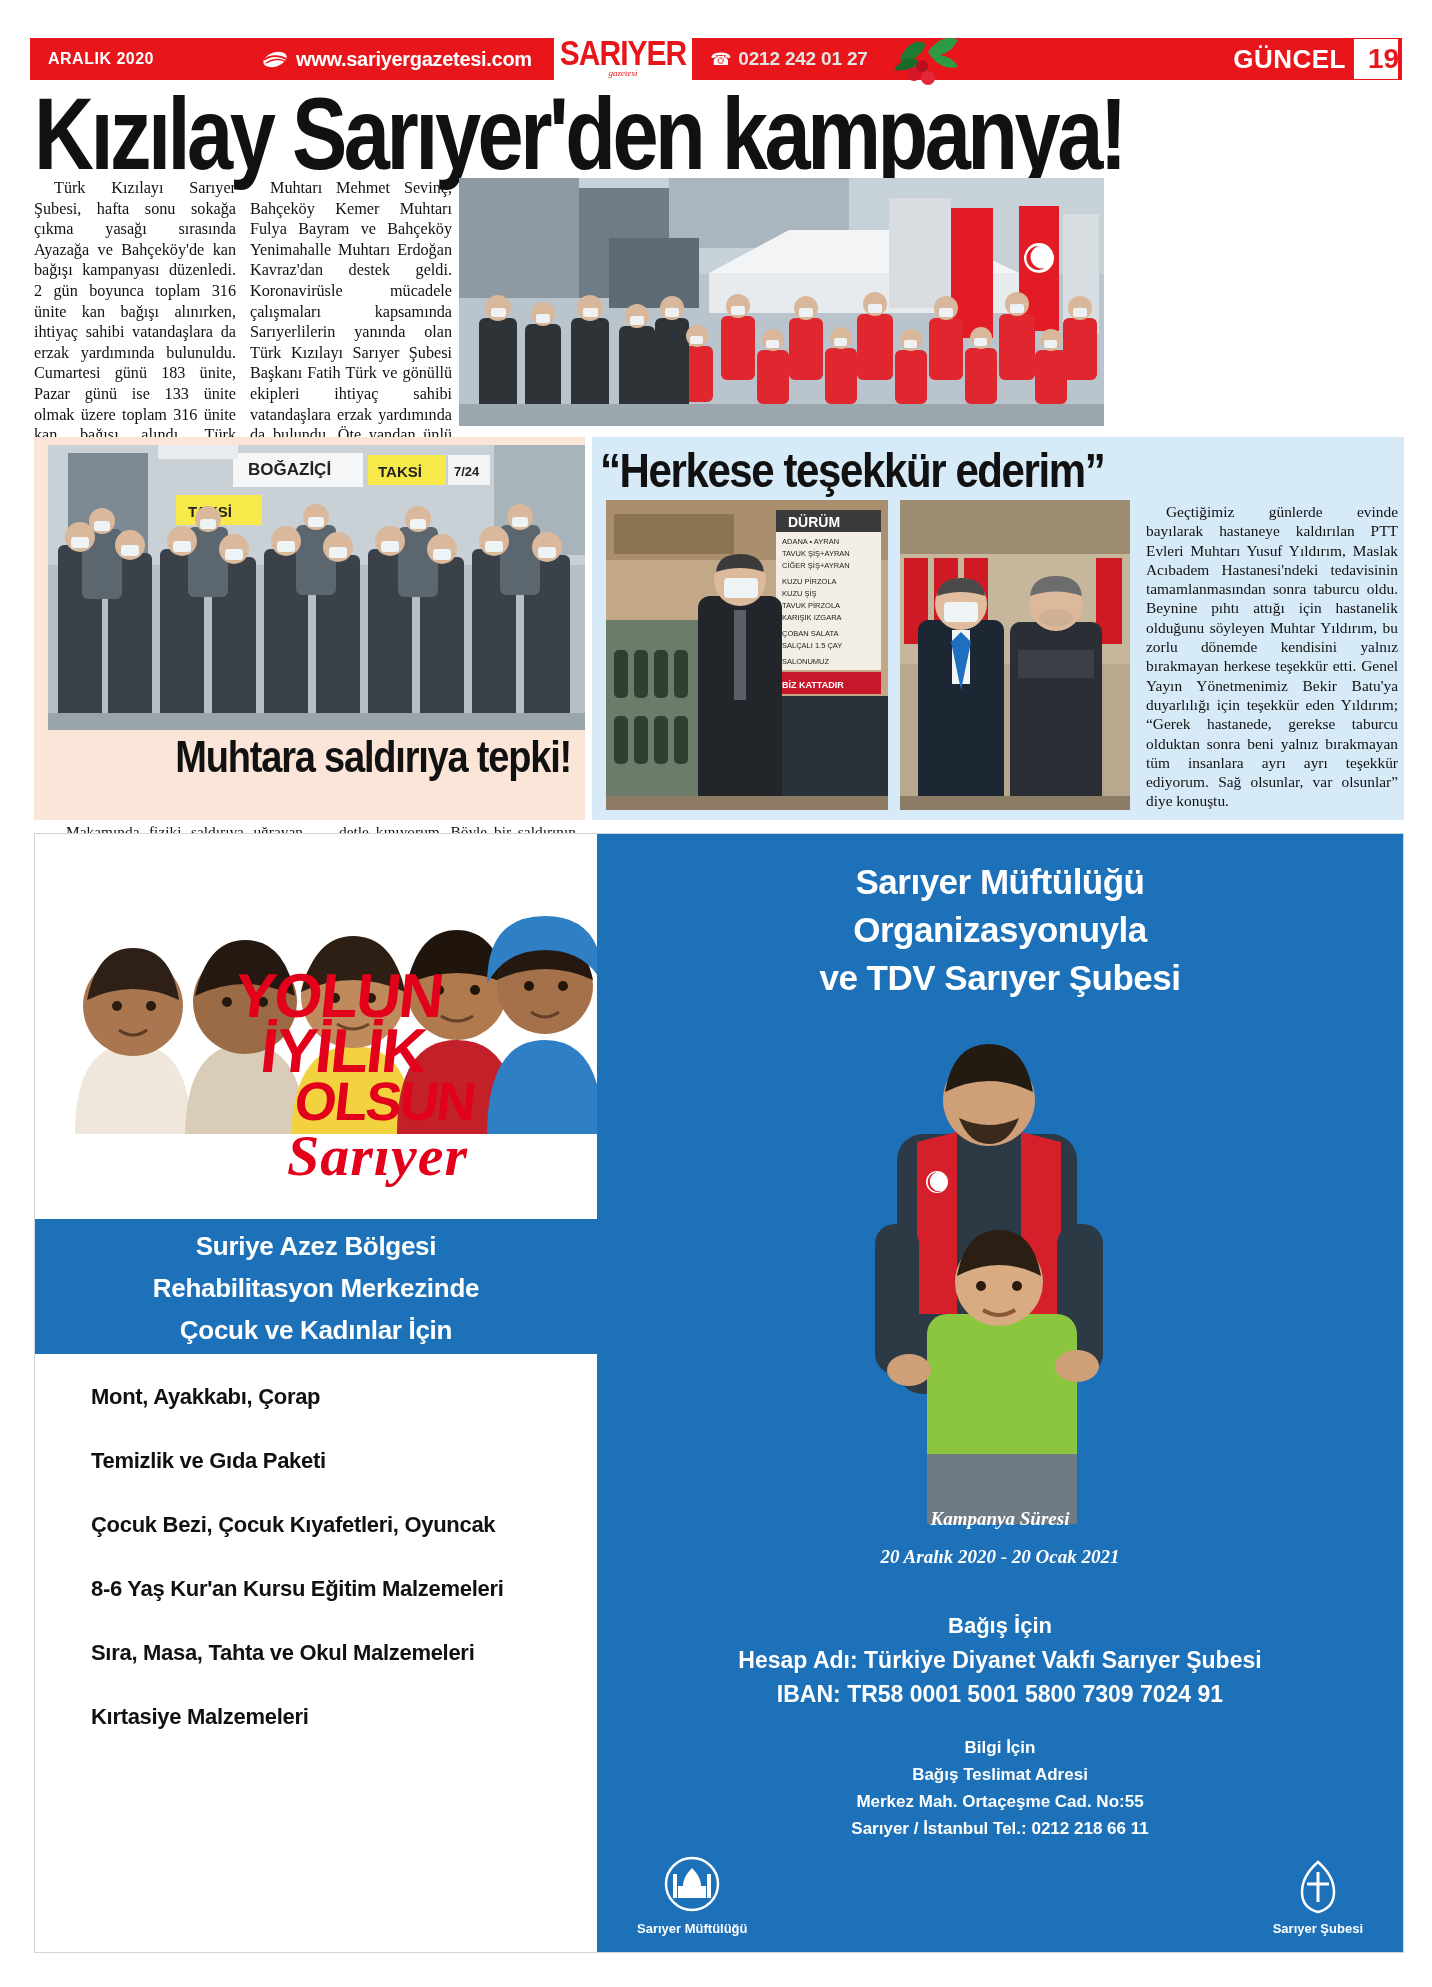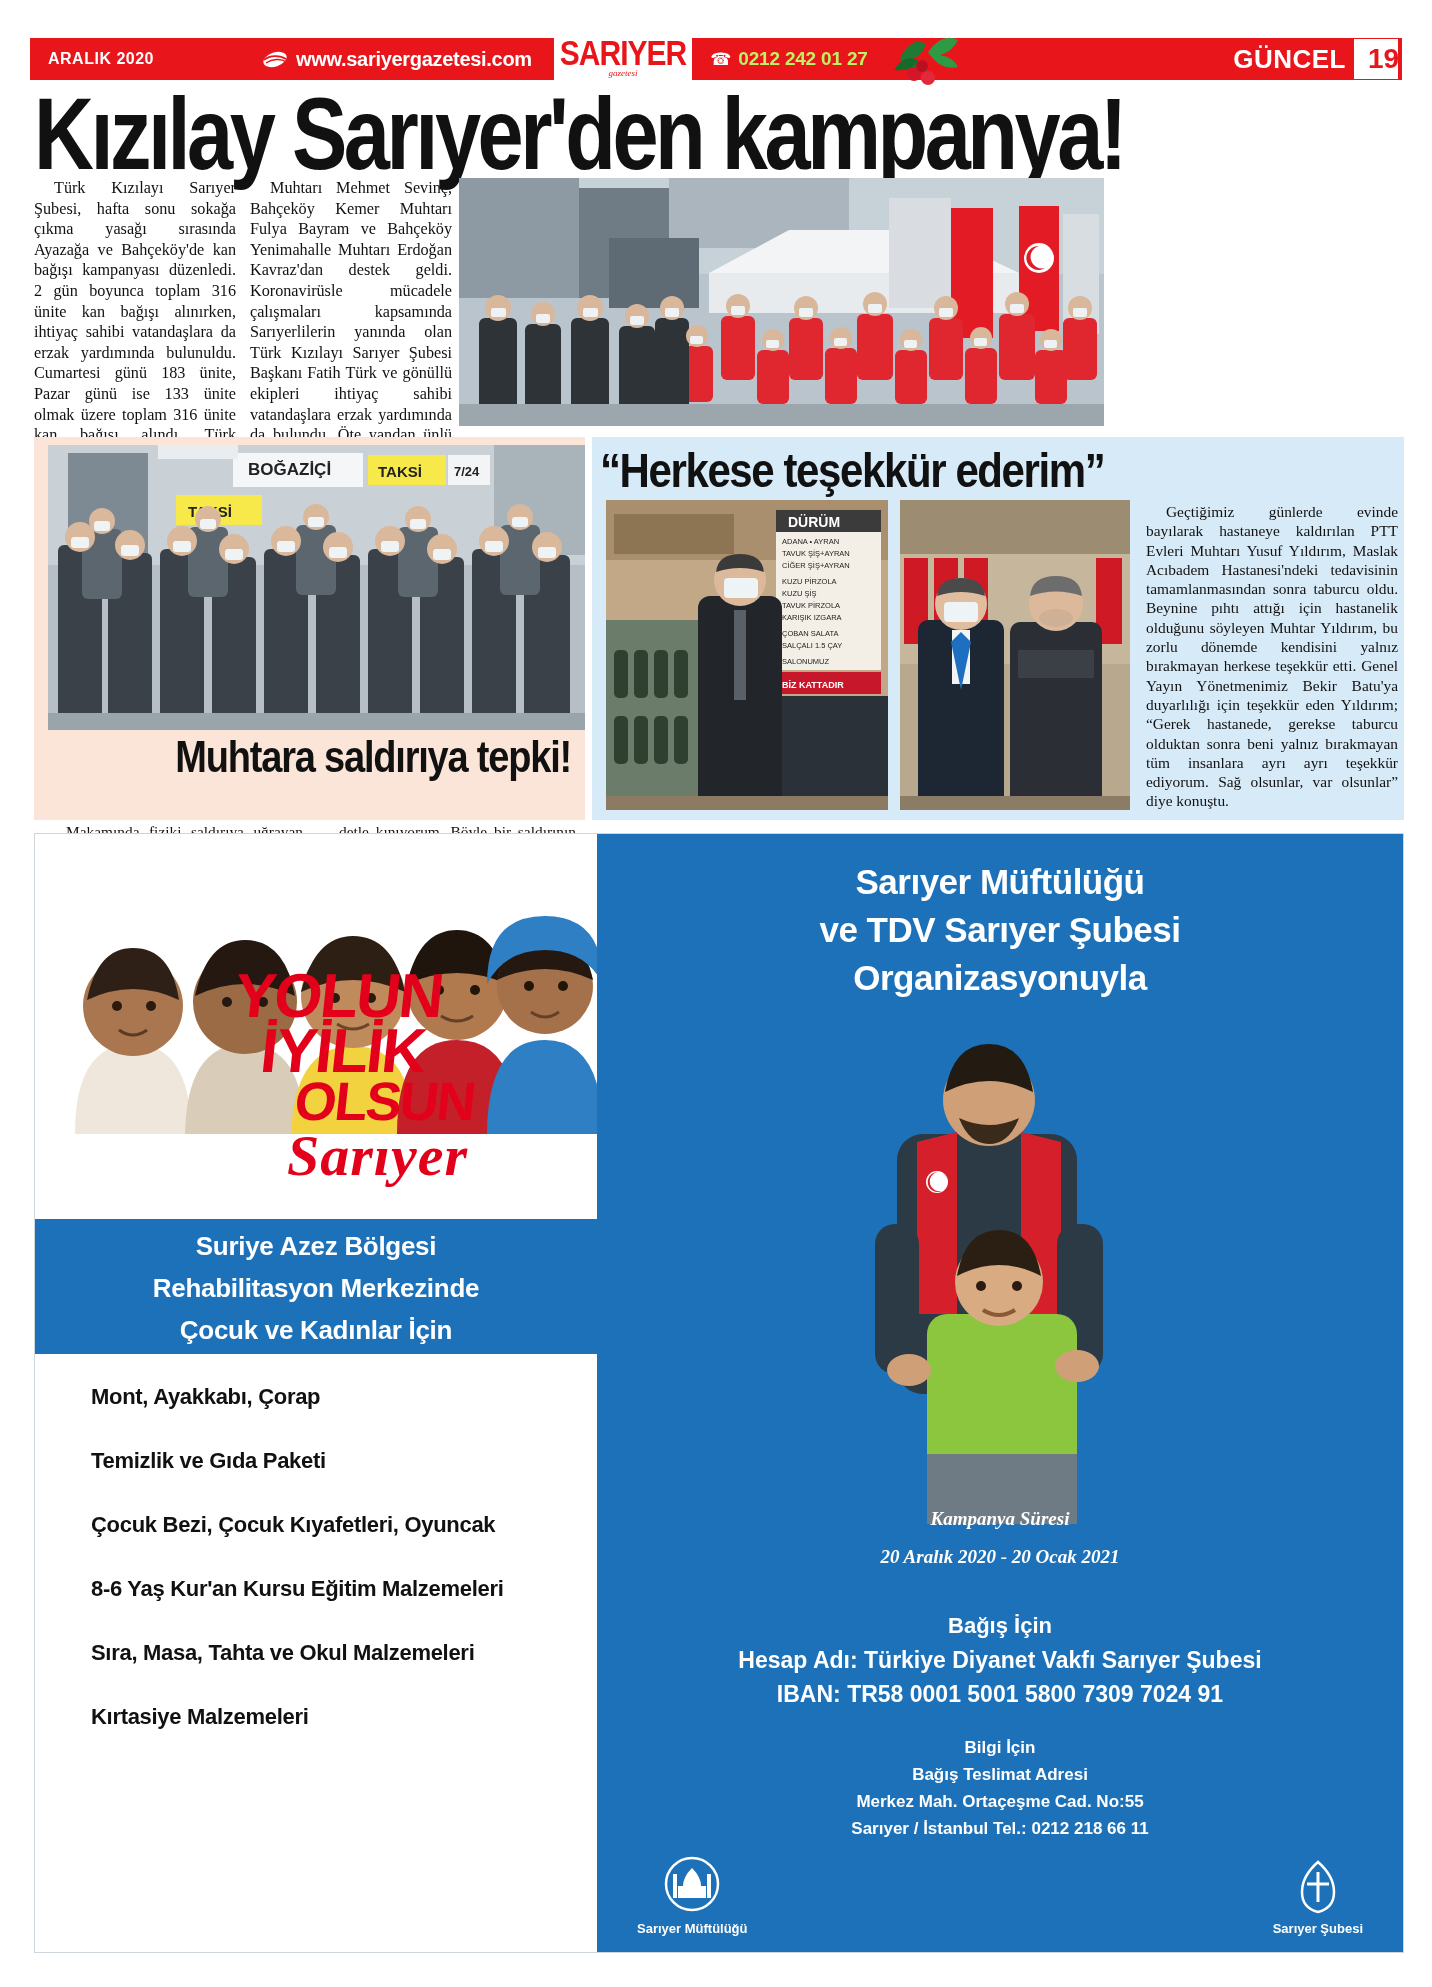--- a/index.html
+++ b/index.html
@@ -51,21 +51,21 @@
   .mast-logo-sub {
     font-family: "Liberation Serif", serif;
     font-style: italic; font-size: 9px; color:#e8161b;
     text-align: center; margin-top: 1px;
   }
   .mast-phone {
     display:flex; align-items:center; gap:7px; margin-left: 18px;
   }
   .mast-phone-ico { color:#fff; font-size: 17px; line-height:1; }
   .mast-phone-text {
-    color: #bef264; font-family: "Liberation Sans", sans-serif;
+    color: #e5e5e5; font-family: "Liberation Sans", sans-serif;
     font-weight: bold; font-size: 19px; letter-spacing: -.2px;
   }
   .mast-holly {
     position: absolute; left: 840px; top: -10px; width: 110px; height: 58px;
   }
   .mast-section {
     position:absolute; right: 56px; top: 0; height: 42px;
     display: flex; align-items:center;
     color:#fff; font-family:"Liberation Sans", sans-serif;
     font-weight: bold; font-size: 26px; letter-spacing: .5px;
@@ -607,22 +607,22 @@
         <li>8-6 Yaş Kur'an Kursu Eğitim Malzemeleri</li>
         <li>Sıra, Masa, Tahta ve Okul Malzemeleri</li>
         <li>Kırtasiye Malzemeleri</li>
       </ul>
     </div>
 
     <div class="ad-right">
 
       <div class="ad-r-title">
         <div>Sarıyer Müftülüğü</div>
+        <div>Organizasyonuyla</div>
         <div>ve TDV Sarıyer Şubesi</div>
-        <div>Organizasyonuyla</div>
       </div>
 
       <div class="ad-photo-man">
         <svg width="430" height="510" viewBox="0 0 430 510" preserveAspectRatio="none">
           <rect width="430" height="510" fill="#1d71b8"></rect>
 
           <g>
             <rect x="120" y="120" width="180" height="260" rx="26" fill="#2b3a45"></rect>
             <circle cx="212" cy="86" r="46" fill="#cf9f78"></circle>
             <path d="M168 78 q8 -48 44 -48 q36 0 44 48 q-44 -22 -88 0z" fill="#231a12"></path>

